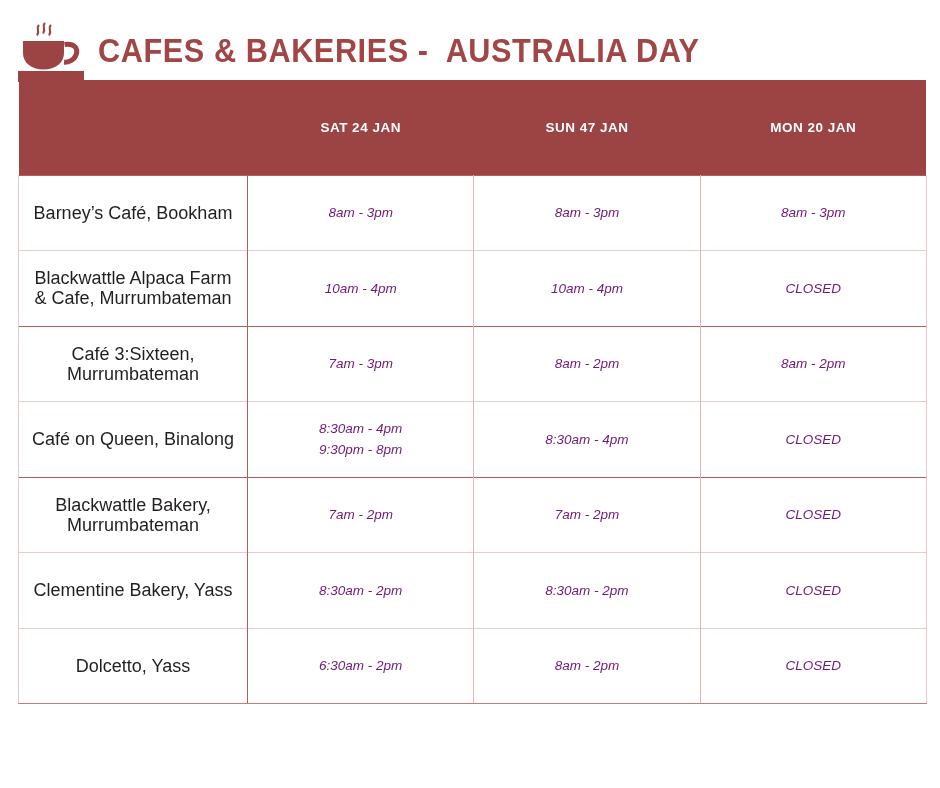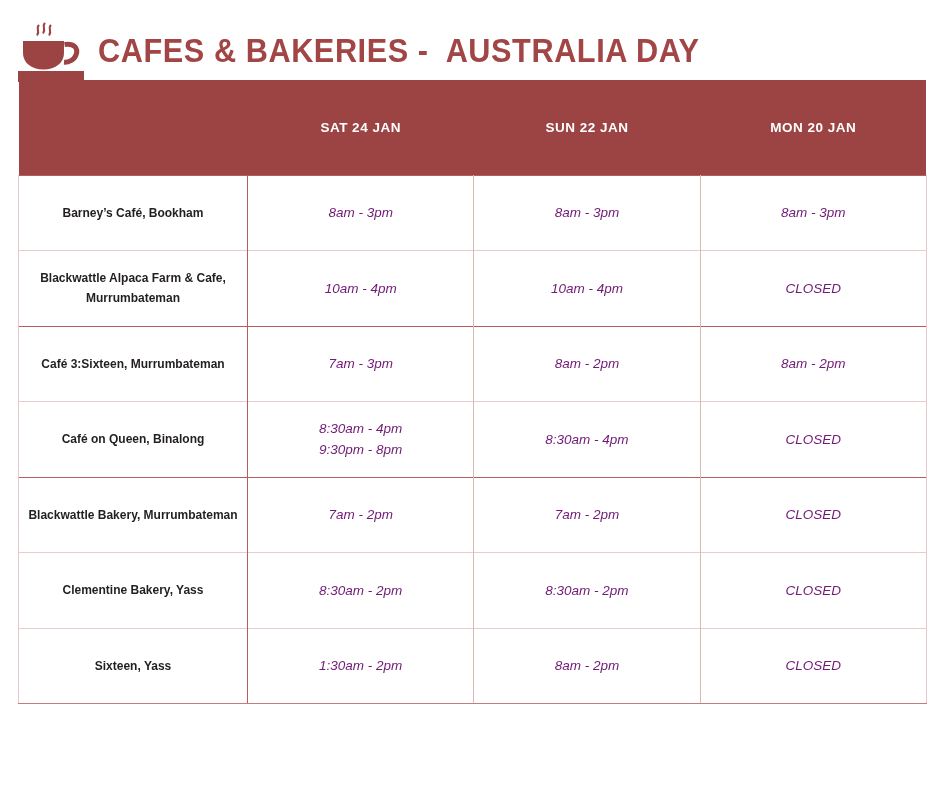--- a/index.html
+++ b/index.html
@@ -81,22 +81,22 @@
     height: 75.5px;
     vertical-align: middle;
     text-align: center;
     background: #ffffff;
   }
 
   
   .schedule-table tbody td.venue-cell {
     border-left: 1px solid #e7c9c9;
     border-right: 1px solid #b55d5d;
-    font-size: 12px;
-    font-weight: bold;
+    font-size: 18px;
+    font-weight: normal;
     color: #231f20;
     line-height: 20px;
     padding: 0 8px;
   }
   .schedule-table tbody td.hours-cell {
     border-right: 1px solid #ddb6b6;
     font-size: 13.5px;
     font-weight: normal;
     color: #701a75;
     line-height: 21px;
@@ -143,21 +143,21 @@
     <colgroup>
       <col class="col-venue">
         <col class="col-day">
         <col class="col-day">
         <col class="col-day">
     </colgroup>
     <thead>
       <tr>
         <th></th>
         <th>SAT 24 JAN</th>
-        <th>SUN 22 JAN</th>
+        <th>SUN 47 JAN</th>
         <th>MON 20 JAN</th>
       </tr>
     </thead>
     <tbody id="table-body">
         <tr class="rule-dark">
           <td class="venue-cell">Barney’s Café, Bookham</td>
           <td class="hours-cell">
             <span class="hours-line">8am - 3pm</span>
           </td>
           <td class="hours-cell">
@@ -222,23 +222,23 @@
             <span class="hours-line">8:30am - 2pm</span>
           </td>
           <td class="hours-cell">
             <span class="hours-line">8:30am - 2pm</span>
           </td>
           <td class="hours-cell last-col">
             <span class="hours-line">CLOSED</span>
           </td>
         </tr>
         <tr class="rule-light">
-          <td class="venue-cell">Sixteen, Yass</td>
-          <td class="hours-cell">
-            <span class="hours-line">1:30am - 2pm</span>
+          <td class="venue-cell">Dolcetto, Yass</td>
+          <td class="hours-cell">
+            <span class="hours-line">6:30am - 2pm</span>
           </td>
           <td class="hours-cell">
             <span class="hours-line">8am - 2pm</span>
           </td>
           <td class="hours-cell last-col">
             <span class="hours-line">CLOSED</span>
           </td>
         </tr>
       </tbody>
   </table>

